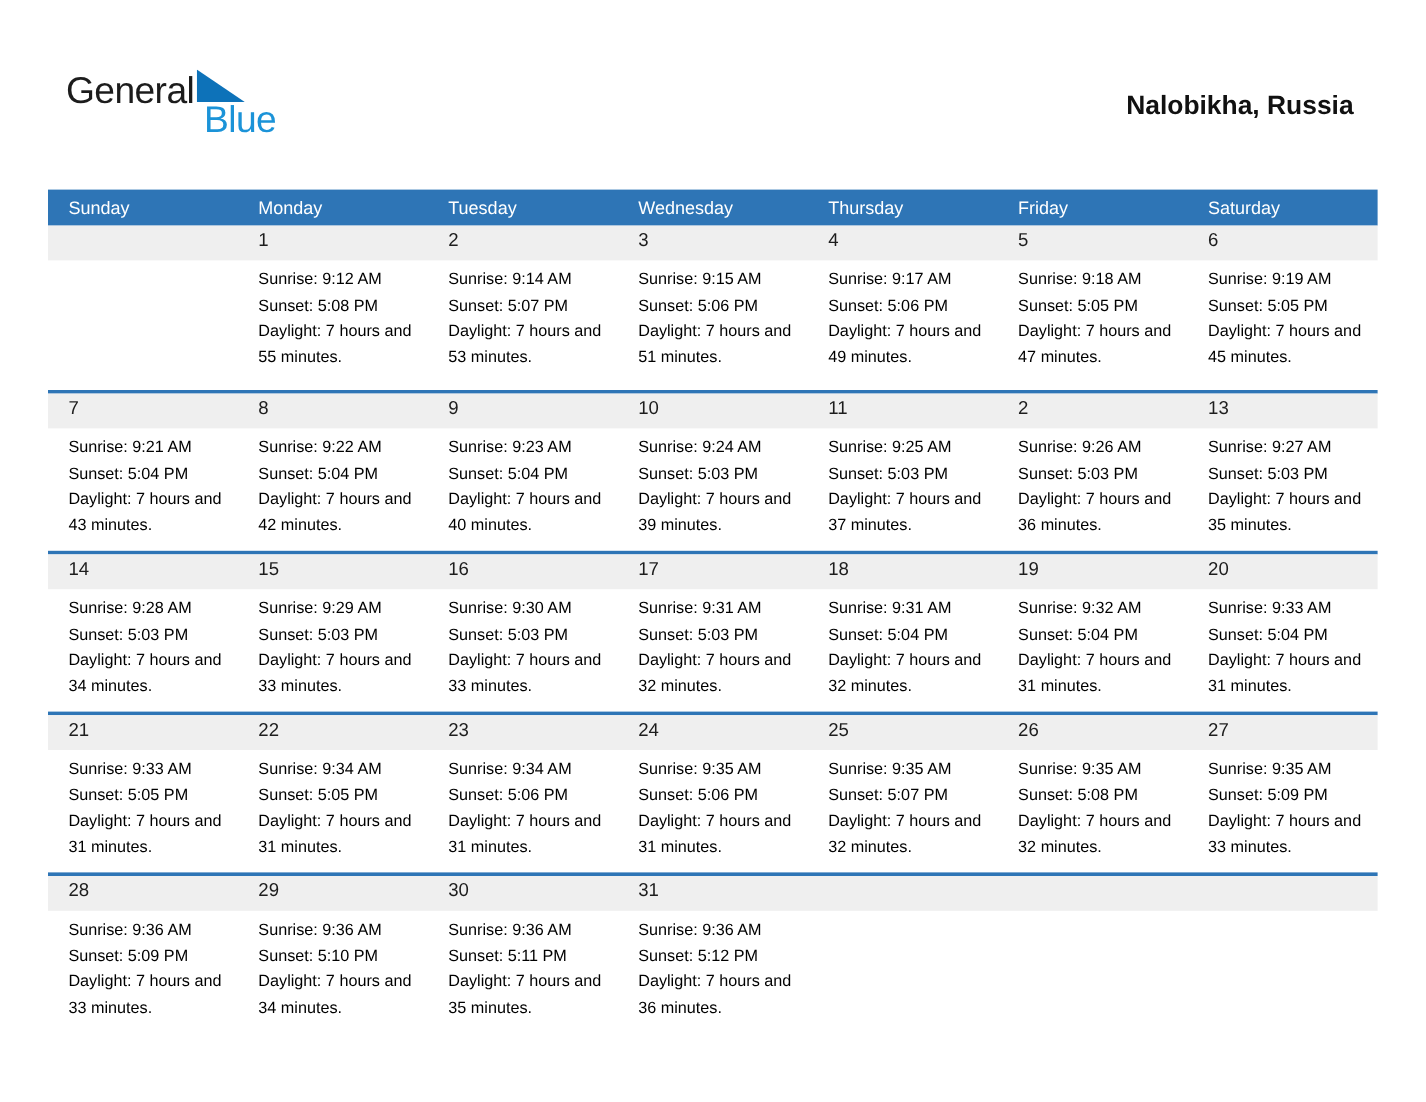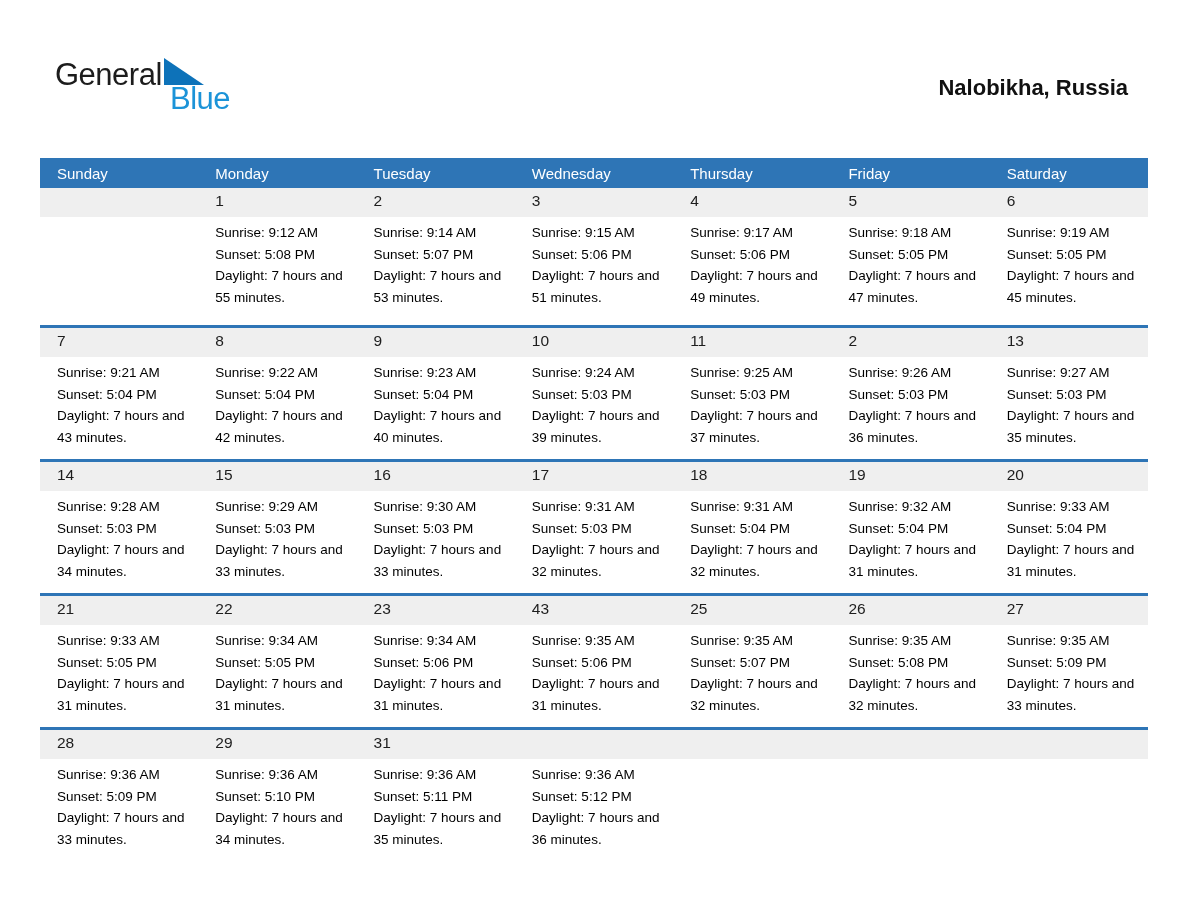--- a/index.html
+++ b/index.html
@@ -217,21 +217,21 @@
             <div>Sunset: 5:04 PM</div>
             <div>Daylight: 7 hours and 31 minutes.</div>
           </div>
         </div>
       </div>
       <div class="week">
         <div class="strip">
           <div class="daynum">21</div>
           <div class="daynum">22</div>
           <div class="daynum">23</div>
-          <div class="daynum">43</div>
+          <div class="daynum">24</div>
           <div class="daynum">25</div>
           <div class="daynum">26</div>
           <div class="daynum">27</div>
         </div>
         <div class="content">
           <div class="daycell">
             <div>Sunrise: 9:33 AM</div>
             <div>Sunset: 5:05 PM</div>
             <div>Daylight: 7 hours and 31 minutes.</div>
           </div>
@@ -264,20 +264,21 @@
             <div>Sunrise: 9:35 AM</div>
             <div>Sunset: 5:09 PM</div>
             <div>Daylight: 7 hours and 33 minutes.</div>
           </div>
         </div>
       </div>
       <div class="week">
         <div class="strip">
           <div class="daynum">28</div>
           <div class="daynum">29</div>
+          <div class="daynum">30</div>
           <div class="daynum">31</div>
           <div class="daynum"></div>
           <div class="daynum"></div>
           <div class="daynum"></div>
         </div>
         <div class="content">
           <div class="daycell">
             <div>Sunrise: 9:36 AM</div>
             <div>Sunset: 5:09 PM</div>
             <div>Daylight: 7 hours and 33 minutes.</div>

